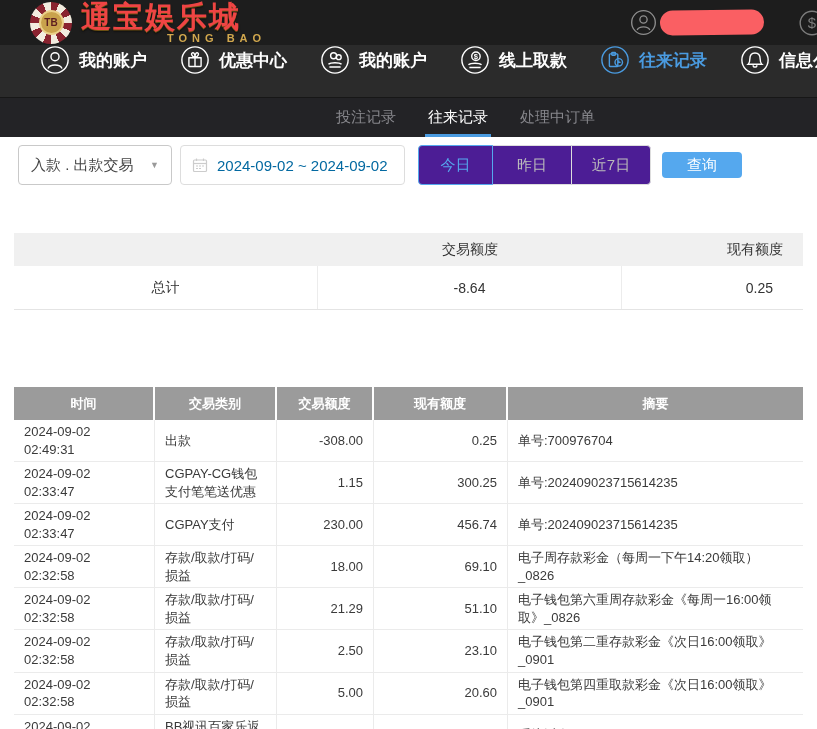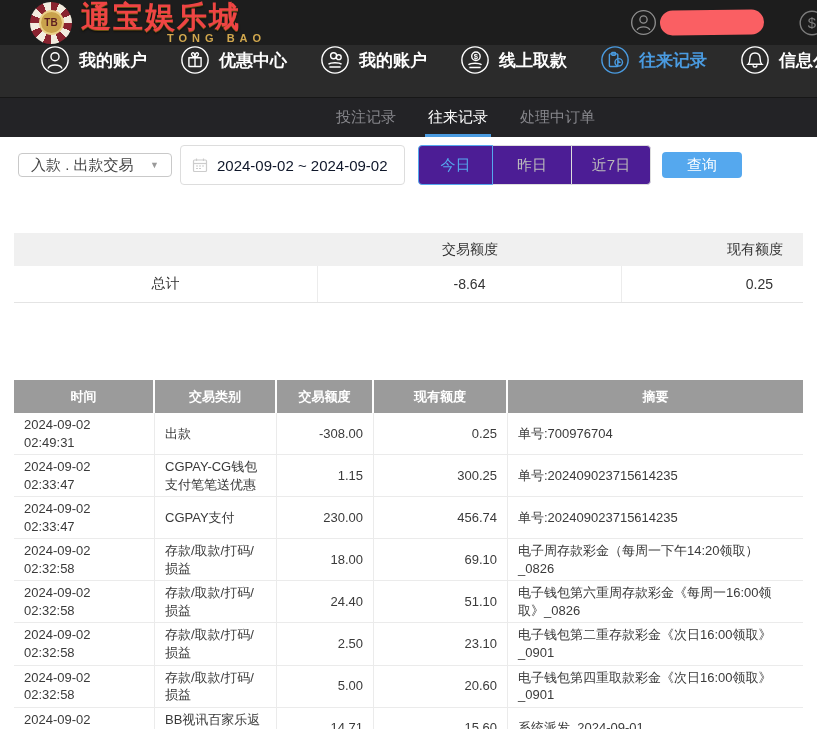--- a/index.html
+++ b/index.html
@@ -35,44 +35,44 @@
   
   .subnav { height: 39px; background: #232326; display: flex; justify-content: center; }
   .subnav-inner { position: relative; left: 57px; display: flex; gap: 32px; }
   .subtab { color: #87878c; font-size: 15px; display: flex; align-items: center; position: relative; cursor: pointer;
           white-space: nowrap; }
   .subtab.active { color: #fff; }
   .subtab.active::after { content: ""; position: absolute; left: -3px; right: -3px; bottom: 0; height: 3px; background: #4a9be0; }
 
   
   .filters { display: flex; align-items: center; margin: 8px 0 0 18px; }
-  .select { width: 154px; height: 24px; border: 1px solid #c9c9c9; border-radius: 4px; display: flex; align-items: center;
+  .select { width: 154px; height: 40px; border: 1px solid #c9c9c9; border-radius: 4px; display: flex; align-items: center;
           justify-content: space-between; padding: 0 12px; font-size: 15px; color: #444; cursor: pointer; background: #fff; }
   .caret { color: #9a9a9a; font-size: 9px; }
   .datebox { width: 225px; height: 40px; border: 1px solid #ddd; border-radius: 4px; display: flex; align-items: center;
-          gap: 9px; padding: 0 11px; margin-left: 8px; color: #0f172a; font-size: 15px; cursor: pointer; background: #fff; }
+          gap: 9px; padding: 0 11px; margin-left: 8px; color: #0369a1; font-size: 15px; cursor: pointer; background: #fff; }
   .datebox svg { width: 16px; height: 16px; color: #ccc; flex: none; }
   .btngroup { display: flex; margin-left: 13px; }
   .qbtn { width: 80px; height: 40px; background: #4c1d95; border: 1px solid #ddd; color: #bbb; font-size: 15px;
           display: flex; align-items: center; justify-content: center; cursor: pointer; position: relative; }
   .qbtn:first-child { width: 75px; border-radius: 4px 0 0 4px; }
   .qbtn + .qbtn { margin-left: -1px; }
   .qbtn:last-child { border-radius: 0 4px 4px 0; }
   .qbtn.active { border-color: #55a8ee; color: #55a8ee; z-index: 2; }
   .search-btn { width: 80px; height: 26px; margin-left: 11px; background: #55a8ee; color: #fff; border: 0; border-radius: 4px;
           font-size: 15px; cursor: pointer; font-family: inherit; }
 
   
   .summary { margin: 48px 14px 0; }
   .summary-head { display: grid; grid-template-columns: 304px 304px 1fr; background: #f0f0f0; height: 33px;
           font-size: 14px; color: #333; }
   .summary-head > div { display: flex; align-items: center; }
   .summary-head .sc2 { justify-content: center; }
   .summary-head .sc3 { justify-content: flex-end; padding-right: 20px; }
-  .summary-row { display: grid; grid-template-columns: 304px 304px 1fr; height: 37px; border-bottom: 1px solid #e4e4e4;
+  .summary-row { display: grid; grid-template-columns: 304px 304px 1fr; height: 44px; border-bottom: 1px solid #e4e4e4;
           font-size: 14px; color: #333; background: #fff; }
   .summary-row > div { display: flex; align-items: center; justify-content: center; }
   .summary-row > div:nth-child(-n+2) { border-right: 1px solid #ececec; }
   .summary-row .sc3 { justify-content: flex-end; padding-right: 30px; }
 
   
   .table { margin: 77px 14px 0; font-size: 13px; }
   .thead { display: grid; grid-template-columns: 141px 122px 97px 134px 1fr; background: #9b9b9b; height: 33px;
           color: #fff; font-weight: bold; }
   .thead > div { display: flex; align-items: center; justify-content: center; border-right: 2px solid #fff; }
@@ -249,21 +249,21 @@
   <div class="trow">
     <div class="cell-time">2024-09-02 02:32:58</div>
     <div class="cell-type">存款/取款/打码/损益</div>
     <div class="cell-amount">18.00</div>
     <div class="cell-balance">69.10</div>
     <div class="cell-summary">电子周存款彩金（每周一下午14:20领取）_0826</div>
   </div>
   <div class="trow">
     <div class="cell-time">2024-09-02 02:32:58</div>
     <div class="cell-type">存款/取款/打码/损益</div>
-    <div class="cell-amount">24.40</div>
+    <div class="cell-amount">21.29</div>
     <div class="cell-balance">51.10</div>
     <div class="cell-summary">电子钱包第六重周存款彩金《每周一16:00领取》_0826</div>
   </div>
   <div class="trow">
     <div class="cell-time">2024-09-02 02:32:58</div>
     <div class="cell-type">存款/取款/打码/损益</div>
     <div class="cell-amount">2.50</div>
     <div class="cell-balance">23.10</div>
     <div class="cell-summary">电子钱包第二重存款彩金《次日16:00领取》_0901</div>
   </div>

